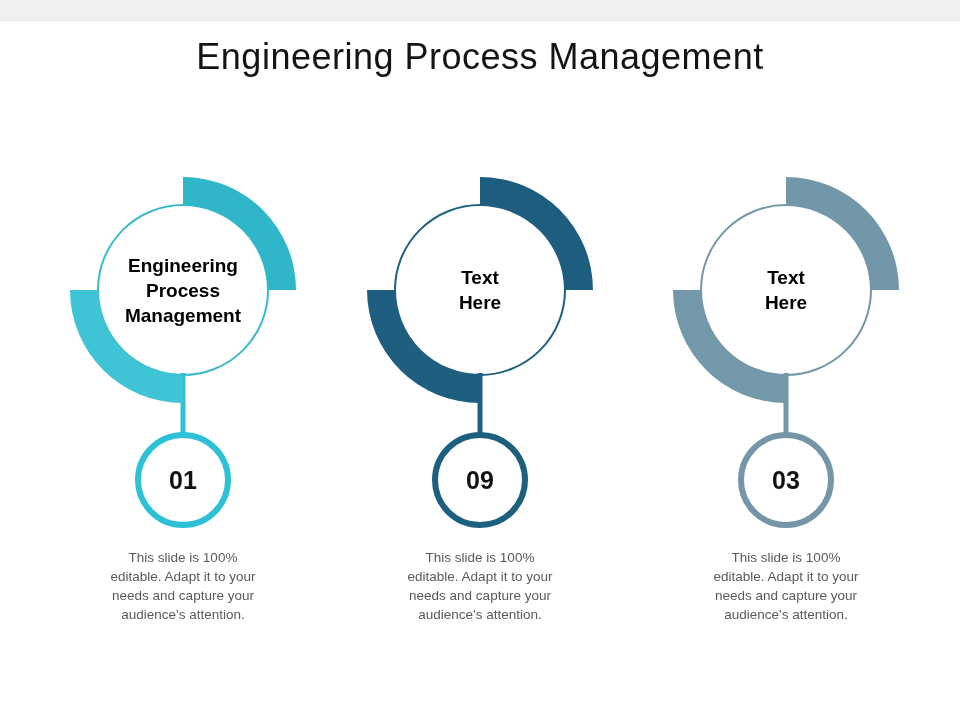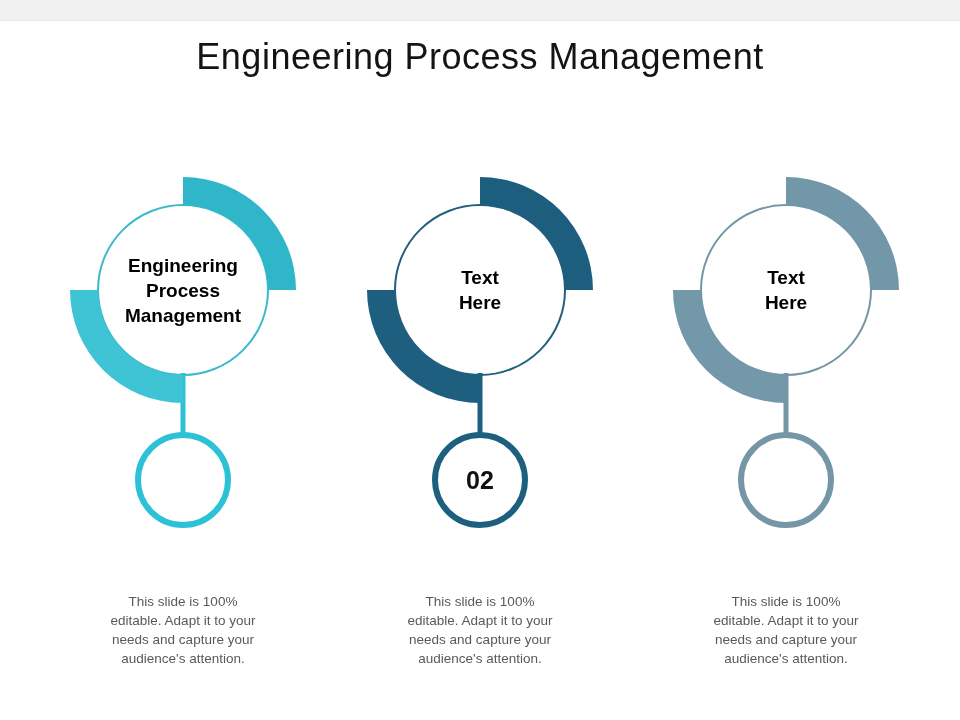--- a/index.html
+++ b/index.html
@@ -58,71 +58,72 @@
   }
   .description-text {
     position: absolute;
     left: 25px; top: 372px;
     width: 250px;
     text-align: center;
     font-size: 13.5px;
     line-height: 19px;
     color: #595959;
     white-space: pre-line;
-    margin-top: 44px;
   }
 </style>
 </head>
 <body>
 
 <div class="top-bar"></div>
 
 <div class="slide-title">Engineering Process Management</div>
 
 <div class="process-group g1">
   <svg class="motif-svg" width="300" height="356" viewBox="0 0 300 356">
     <circle cx="150" cy="114" r="85" fill="#ffffff" stroke-width="2" stroke="#3cbac9"></circle>
     <rect x="147.5" y="197" width="5" height="64" fill="#2cc1d7"></rect>
     <path d="M 150 1 A 113 113 0 0 1 263 114 L 235 114 A 85 85 0 0 0 150 29 Z" fill="#2fb7c9"></path>
     <path d="M 37 114 A 113 113 0 0 0 150 227 L 150 199 A 85 85 0 0 1 65 114 Z" fill="#3ec4d4"></path>
     <circle cx="150" cy="304" r="45" fill="#ffffff" stroke-width="6" stroke="#2cc1d7"></circle>
   </svg>
   <div class="circle-label">Engineering
 Process
 Management</div>
+  <div class="number-label">01</div>
   <div class="description-text">This slide is 100%
 editable. Adapt it to your
 needs and capture your
 audience's attention.</div>
 </div>
 
 <div class="process-group g2">
   <svg class="motif-svg" width="300" height="356" viewBox="0 0 300 356">
     <circle cx="150" cy="114" r="85" fill="#ffffff" stroke-width="2" stroke="#21607f"></circle>
     <rect x="147.5" y="197" width="5" height="64" fill="#1d5f7f"></rect>
     <path d="M 150 1 A 113 113 0 0 1 263 114 L 235 114 A 85 85 0 0 0 150 29 Z" fill="#1d5e7f"></path>
     <path d="M 37 114 A 113 113 0 0 0 150 227 L 150 199 A 85 85 0 0 1 65 114 Z" fill="#1e5f80"></path>
     <circle cx="150" cy="304" r="45" fill="#ffffff" stroke-width="6" stroke="#1d5f7f"></circle>
   </svg>
   <div class="circle-label">Text
 Here</div>
-  <div class="number-label">02</div>
+  <div class="number-label">09</div>
   <div class="description-text">This slide is 100%
 editable. Adapt it to your
 needs and capture your
 audience's attention.</div>
 </div>
 
 <div class="process-group g3">
   <svg class="motif-svg" width="300" height="356" viewBox="0 0 300 356">
     <circle cx="150" cy="114" r="85" fill="#ffffff" stroke-width="2" stroke="#7397a8"></circle>
     <rect x="147.5" y="197" width="5" height="64" fill="#7496a6"></rect>
     <path d="M 150 1 A 113 113 0 0 1 263 114 L 235 114 A 85 85 0 0 0 150 29 Z" fill="#7297a8"></path>
     <path d="M 37 114 A 113 113 0 0 0 150 227 L 150 199 A 85 85 0 0 1 65 114 Z" fill="#7398a9"></path>
     <circle cx="150" cy="304" r="45" fill="#ffffff" stroke-width="6" stroke="#7496a6"></circle>
   </svg>
   <div class="circle-label">Text
 Here</div>
+  <div class="number-label">03</div>
   <div class="description-text">This slide is 100%
 editable. Adapt it to your
 needs and capture your
 audience's attention.</div>
 </div>
 
 </body></html>

